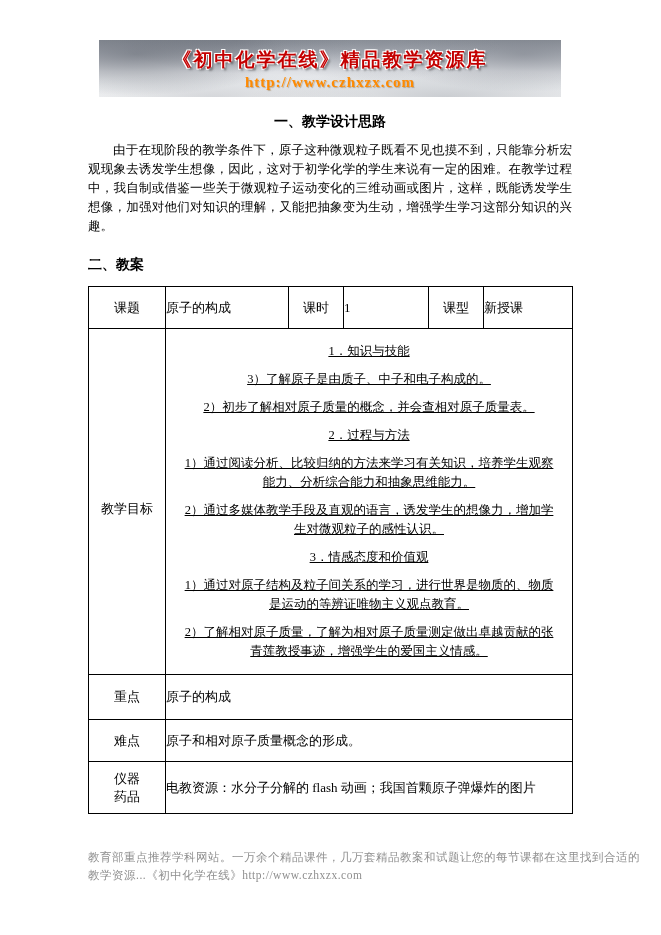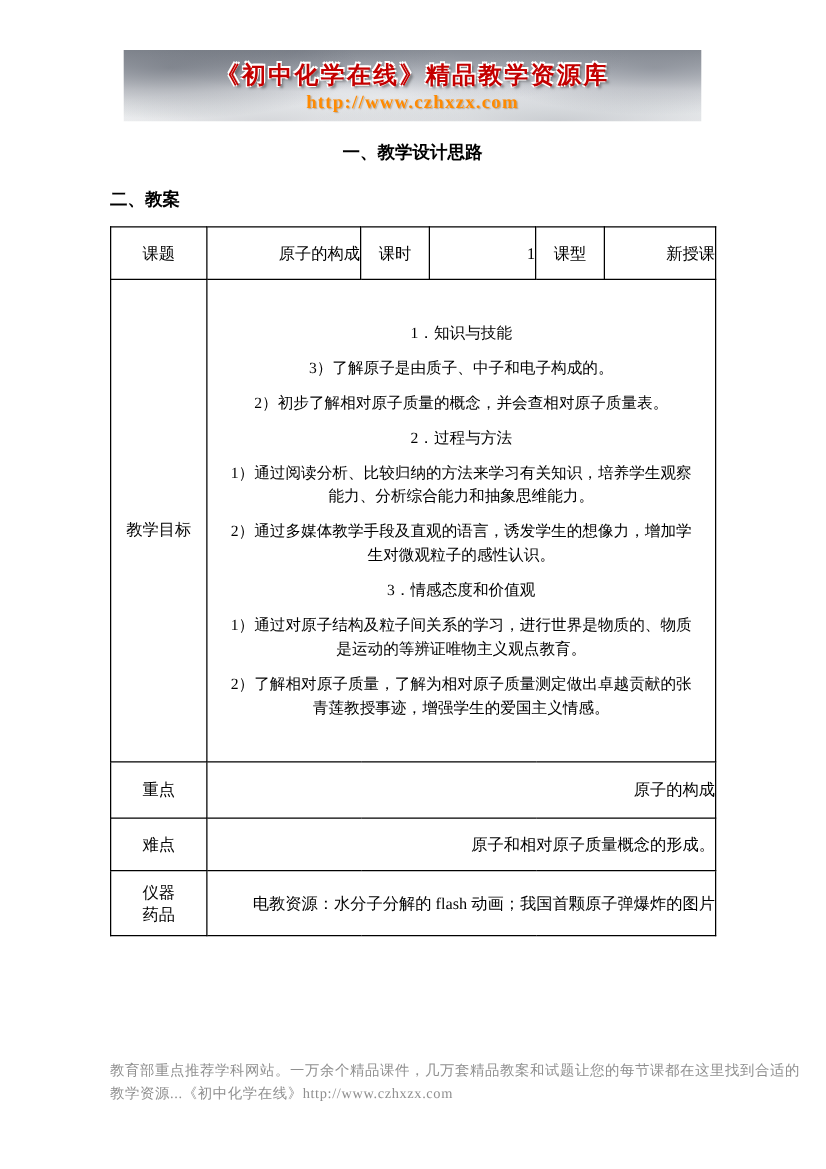--- a/index.html
+++ b/index.html
@@ -41,28 +41,28 @@
     text-indent:2em;
   }
   .h-left { margin-top:20px; text-align:left; font-size:14px; font-weight:bold; }
 
   
   table.lesson { width:484px; margin-top:12px; border-collapse:collapse; table-layout:fixed; }
   table.lesson td { border:1px solid #000; font-size:13px; vertical-align:middle; }
   col.c1{width:77px;} col.c2{width:123px;} col.c3{width:55px;}
   col.c4{width:85px;} col.c5{width:55px;} col.c6{width:89px;}
   td.label { text-align:center; white-space:pre-line; }
-  td.value { text-align:right; }
+  td.value { text-align:left; }
   tr.r-head td { height:42px; }
   tr.r-key td  { height:45px; }
   tr.r-diff td { height:42px; }
   tr.r-method td { height:45px; }
   tr.r-equip td  { height:52px; }
   td.goals-label { vertical-align:top; padding-top:15px; }
-  td.goals-content { padding:24px 14px; vertical-align:top; }
+  td.goals-content { padding:4px 14px; vertical-align:top;text-decoration:underline; }
   td.goals-content p.goal {
     margin:9px 0; font-size:12.5px; line-height:19px; text-align:center;
   }
 
   
   .footer {
     position:absolute; left:88px; right:89px; top:848px;
     color:#8f8f8f; font-size:11.5px; line-height:18px; letter-spacing:.5px;
   }
   .footer div { white-space:nowrap; }
@@ -74,20 +74,21 @@
   <div class="content">
 
     <div class="banner">
       <div class="banner-bg"></div>
       <div class="banner-title">《初中化学在线》精品教学资源库</div>
       <div class="banner-url">http://www.czhxzx.com</div>
     </div>
 
     <div class="h-center">一、教学设计思路</div>
 
+    <div class="para">由于在现阶段的教学条件下，原子这种微观粒子既看不见也摸不到，只能靠分析宏观现象去诱发学生想像，因此，这对于初学化学的学生来说有一定的困难。在教学过程中，我自制或借鉴一些关于微观粒子运动变化的三维动画或图片，这样，既能诱发学生想像，加强对他们对知识的理解，又能把抽象变为生动，增强学生学习这部分知识的兴趣。</div>
 
     <div class="h-left">二、教案</div>
 
     <table class="lesson">
       <colgroup>
         <col class="c1">
           <col class="c2">
           <col class="c3">
         <col class="c4">
           <col class="c5">

